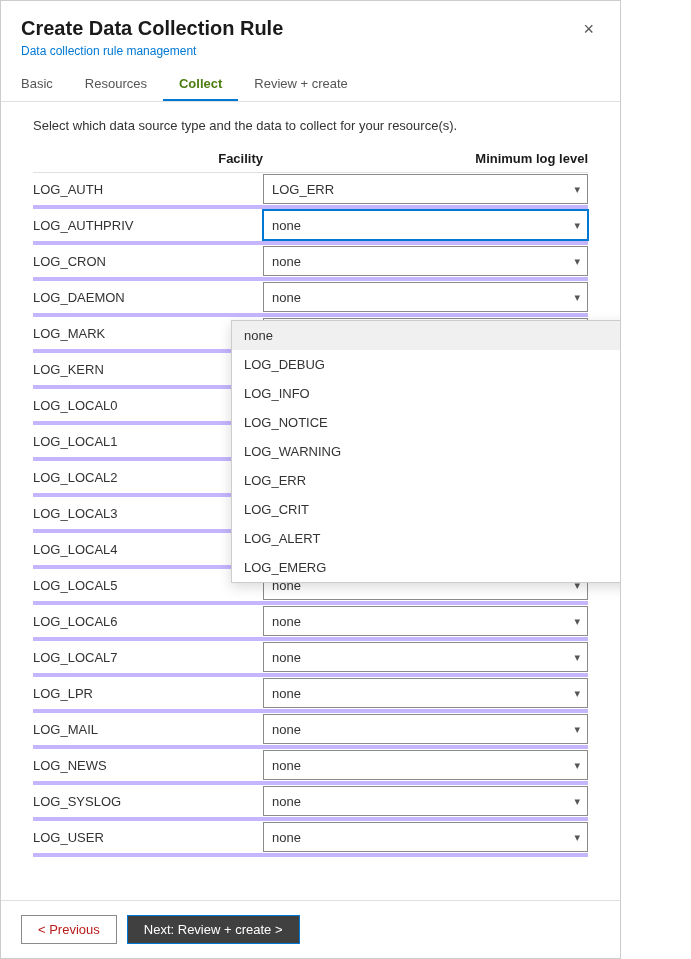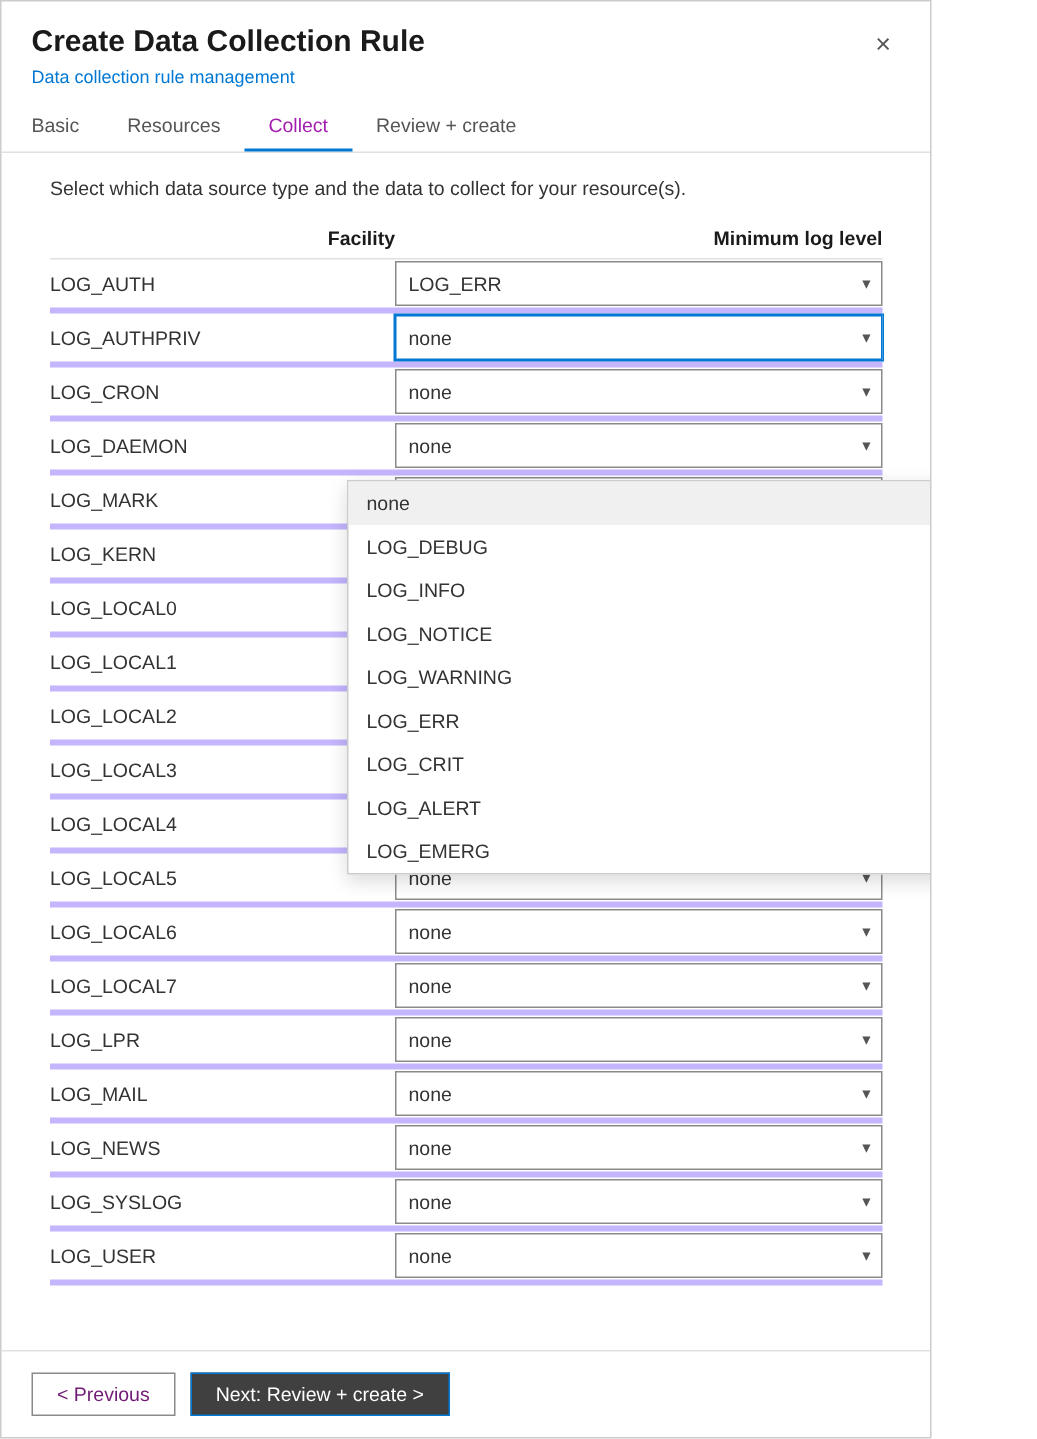--- a/index.html
+++ b/index.html
@@ -56,23 +56,23 @@
     .tab {
       padding: 8px 16px;
       cursor: pointer;
       font-size: 13px;
       color: #555;
       border-bottom: 2px solid transparent;
       white-space: nowrap;
     }
     .tab:first-child { padding-left: 0; }
     .tab.active {
-      color: #a21caf;
+      color: #4d7c0f;
       border-bottom: 2px solid #0078d4;
-      font-weight: 400;
+      font-weight: 700;
     }
     .dialog-body {
       padding: 16px 32px;
       flex: 1;
       overflow: auto;
       position: relative;
     }
     .description {
       font-size: 13px;
       color: #333;
@@ -147,21 +147,21 @@
       display: flex;
       gap: 10px;
       align-items: center;
     }
     .btn-secondary {
       padding: 6px 16px;
       background: #fff;
       border: 1px solid #8a8a8a;
       font-size: 13px;
       cursor: pointer;
-      color: #701a75;
+      color: #b91c1c;
     }
     .btn-primary {
       padding: 6px 16px;
       background: #404040;
       border: 1px solid #0078d4;
       font-size: 13px;
       cursor: pointer;
       color: #fff;
     }
     .row-open .select-field {

